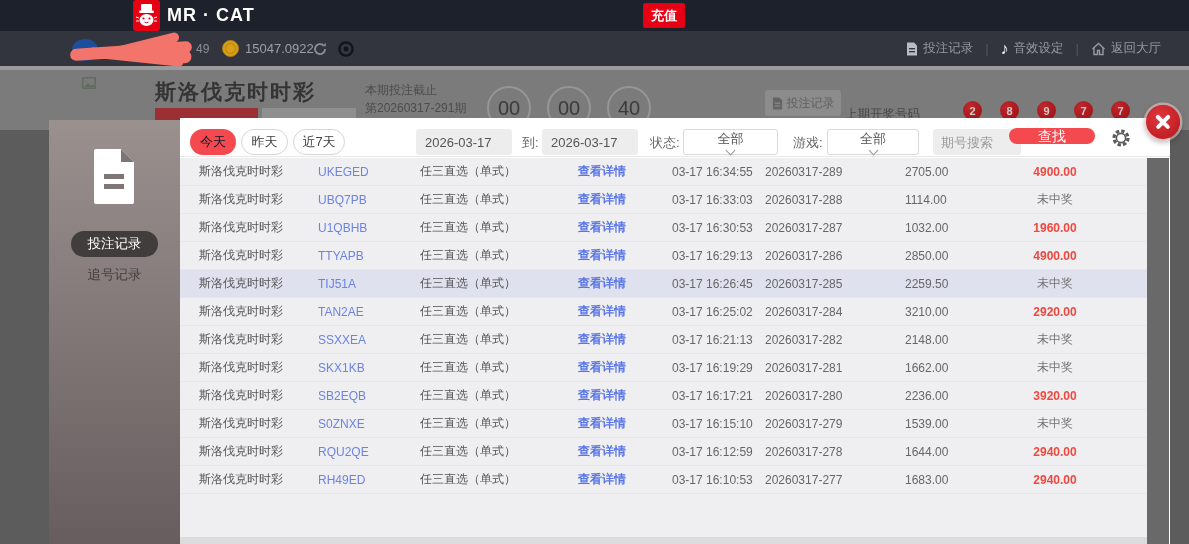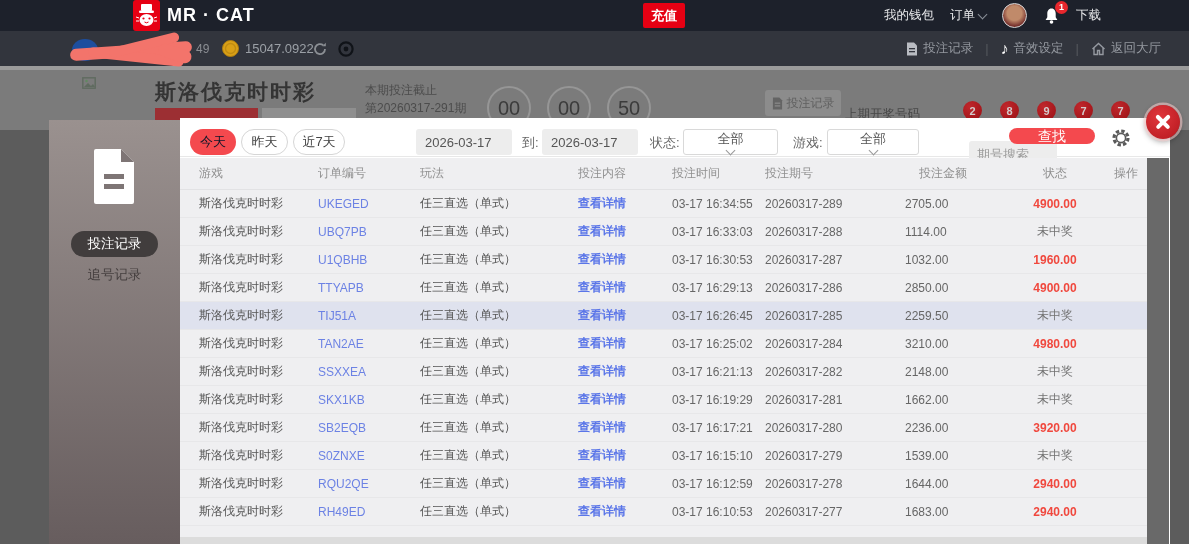--- a/index.html
+++ b/index.html
@@ -102,36 +102,20 @@
         <circle cx="7.5" cy="15.5" r="1.1" fill="#e60013"></circle>
         <circle cx="13.5" cy="15.5" r="1.1" fill="#e60013"></circle>
         <path d="M8.5 19 q2 1.6 4 0" stroke="#e60013" stroke-width="1" fill="none"></path>
         <path d="M0 14 l3 1 M0 18 l3 0 M21 14 l-3 1 M21 18 l-3 0" stroke="#fff" stroke-width="1"></path>
       </svg>
     </div>
     <div class="brand">MR · CAT</div>
 
     <button class="recharge">充值</button>
 
-    <nav class="topnav" style="gap:16px; padding-right:88px;">
-      <span class="itm">我的钱包</span>
-      <span class="itm">
-        <span>订单</span>
-        <span class="chev"></span>
-      </span>
-      <span class="avatar"></span>
-      <span class="itm bell-wrap">
-        <svg width="17" height="18" viewBox="0 0 17 18">
-          <path d="M8.5 1.5 C5.5 1.5 4.3 4.2 4.3 6.6 v3.6 L2.6 13 h11.8 l-1.7-2.8 V6.6 c0-2.4-1.2-5.1-4.2-5.1z" fill="#fff"></path>
-          <circle cx="8.5" cy="15" r="1.8" fill="#fff"></circle>
-        </svg>
-        <span class="badge">1</span>
-      </span>
-      <span class="itm">下载</span>
-    </nav>
   </header>
 
   <div class="accountbar">
     <span class="blue-avatar"></span>
     <span class="suffix">49</span>
     <span class="scrib" style="left:70px; top:14px; width:122px; height:12px; transform:rotate(-4deg);"></span>
     <span class="scrib" style="left:88px; top:21px; width:96px; height:10px; transform:rotate(6deg);"></span>
     <span class="scrib" style="left:108px; top:9px; width:72px; height:10px; transform:rotate(-14deg);"></span>
     <span class="scrib" style="left:158px; top:16px; width:34px; height:13px; transform:rotate(18deg);"></span>
 
@@ -182,21 +166,21 @@
         <path d="M2 10 l4-4 3 3 2-2 2 3z" fill="#5f6b5f"></path>
       </svg>
       <div class="game-title">斯洛伐克时时彩</div>
       <div class="tab-red"></div>
       <div class="tab-gray"></div>
       <div class="deadline" style="top:12px;">本期投注截止</div>
       <div class="deadline" style="top:30px;">第20260317-291期</div>
 
       <div class="cd-circle" style="left:487px;">00</div>
       <div class="cd-circle" style="left:547px;">00</div>
-      <div class="cd-circle" style="left:607px;">50</div>
+      <div class="cd-circle" style="left:607px;">40</div>
 
       <button class="grey-btn">
         <svg width="11" height="13" viewBox="0 0 12 14">
           <path d="M1 0.5 h7 l3 3 v10 H1z" fill="#646464"></path>
           <rect x="3" y="6" width="6" height="1.3" fill="#8c8c8c"></rect>
           <rect x="3" y="9" width="6" height="1.3" fill="#8c8c8c"></rect>
         </svg>
         <span>投注记录</span>
       </button>
       <div class="lastdraw-label">上期开奖号码</div>
@@ -235,40 +219,29 @@
         <span>全部</span>
         <span class="chev"></span>
       </span>
 
       <span class="flabel" style="left:613px;">游戏:</span>
       <span class="fselect" style="left:647px; width:92px;">
         <span>全部</span>
         <span class="chev"></span>
       </span>
 
-      <input class="sinput" style="left: 789px; margin-top: 12px;" placeholder="期号搜索">
+      <input class="sinput" style="left: 753px;" placeholder="期号搜索">
       <button class="findbtn">查找</button>
       <svg class="gear" width="22" height="22" viewBox="0 0 22 22">
         <circle cx="11" cy="11" r="7" fill="none" stroke="#5a5a5a" stroke-width="3.2" stroke-dasharray="3.4 2.1"></circle>
         <circle cx="11" cy="11" r="4.6" fill="none" stroke="#5a5a5a" stroke-width="1.6"></circle>
       </svg>
     </div>
 
     <div class="table-wrap">
-      <div class="trow thead">
-        <span>游戏</span>
-        <span>订单编号</span>
-        <span>玩法</span>
-        <span>投注内容</span>
-        <span>投注时间</span>
-        <span>投注期号</span>
-        <span class="h-amount">投注金额</span>
-        <span class="h-status">状态</span>
-        <span class="h-op">操作</span>
-      </div>
       <div class="tbody">
           <div class="trow">
     <span>斯洛伐克时时彩</span>
     <span class="cell-order">UKEGED</span>
     <span>任三直选（单式）</span>
     <span class="cell-detail">查看详情</span>
     <span class="cell-time">03-17 16:34:55</span>
     <span class="cell-period">20260317-289</span>
     <span class="cell-amount">2705.00</span>
     <span class="cell-status won">4900.00</span>
@@ -319,21 +292,21 @@
     <span></span>
   </div>
           <div class="trow">
     <span>斯洛伐克时时彩</span>
     <span class="cell-order">TAN2AE</span>
     <span>任三直选（单式）</span>
     <span class="cell-detail">查看详情</span>
     <span class="cell-time">03-17 16:25:02</span>
     <span class="cell-period">20260317-284</span>
     <span class="cell-amount">3210.00</span>
-    <span class="cell-status won">4980.00</span>
+    <span class="cell-status won">2920.00</span>
     <span></span>
   </div>
           <div class="trow">
     <span>斯洛伐克时时彩</span>
     <span class="cell-order">SSXXEA</span>
     <span>任三直选（单式）</span>
     <span class="cell-detail">查看详情</span>
     <span class="cell-time">03-17 16:21:13</span>
     <span class="cell-period">20260317-282</span>
     <span class="cell-amount">2148.00</span>

